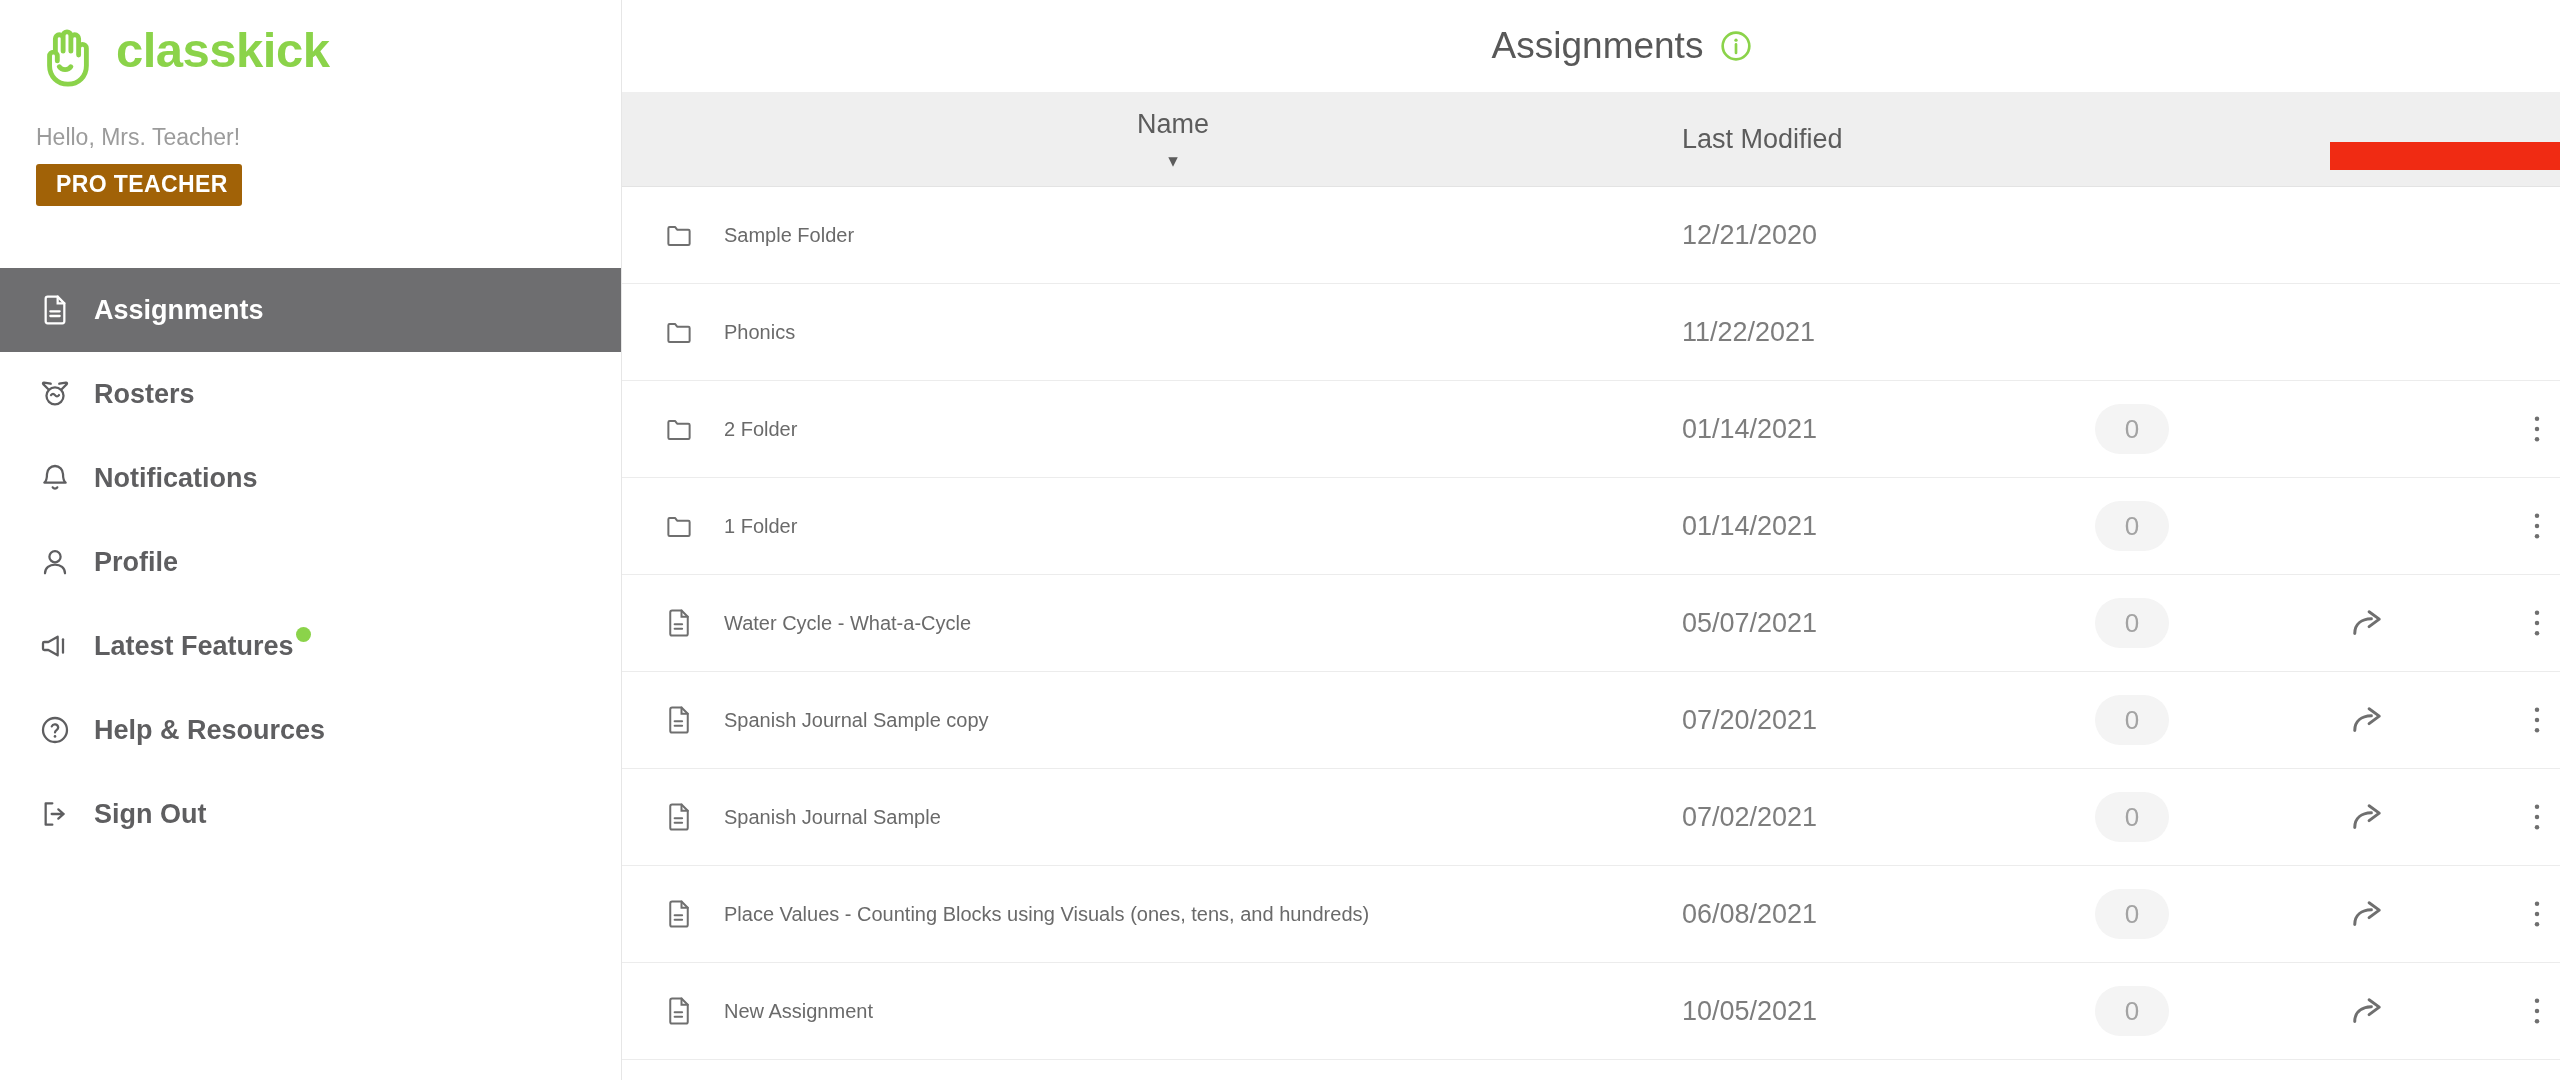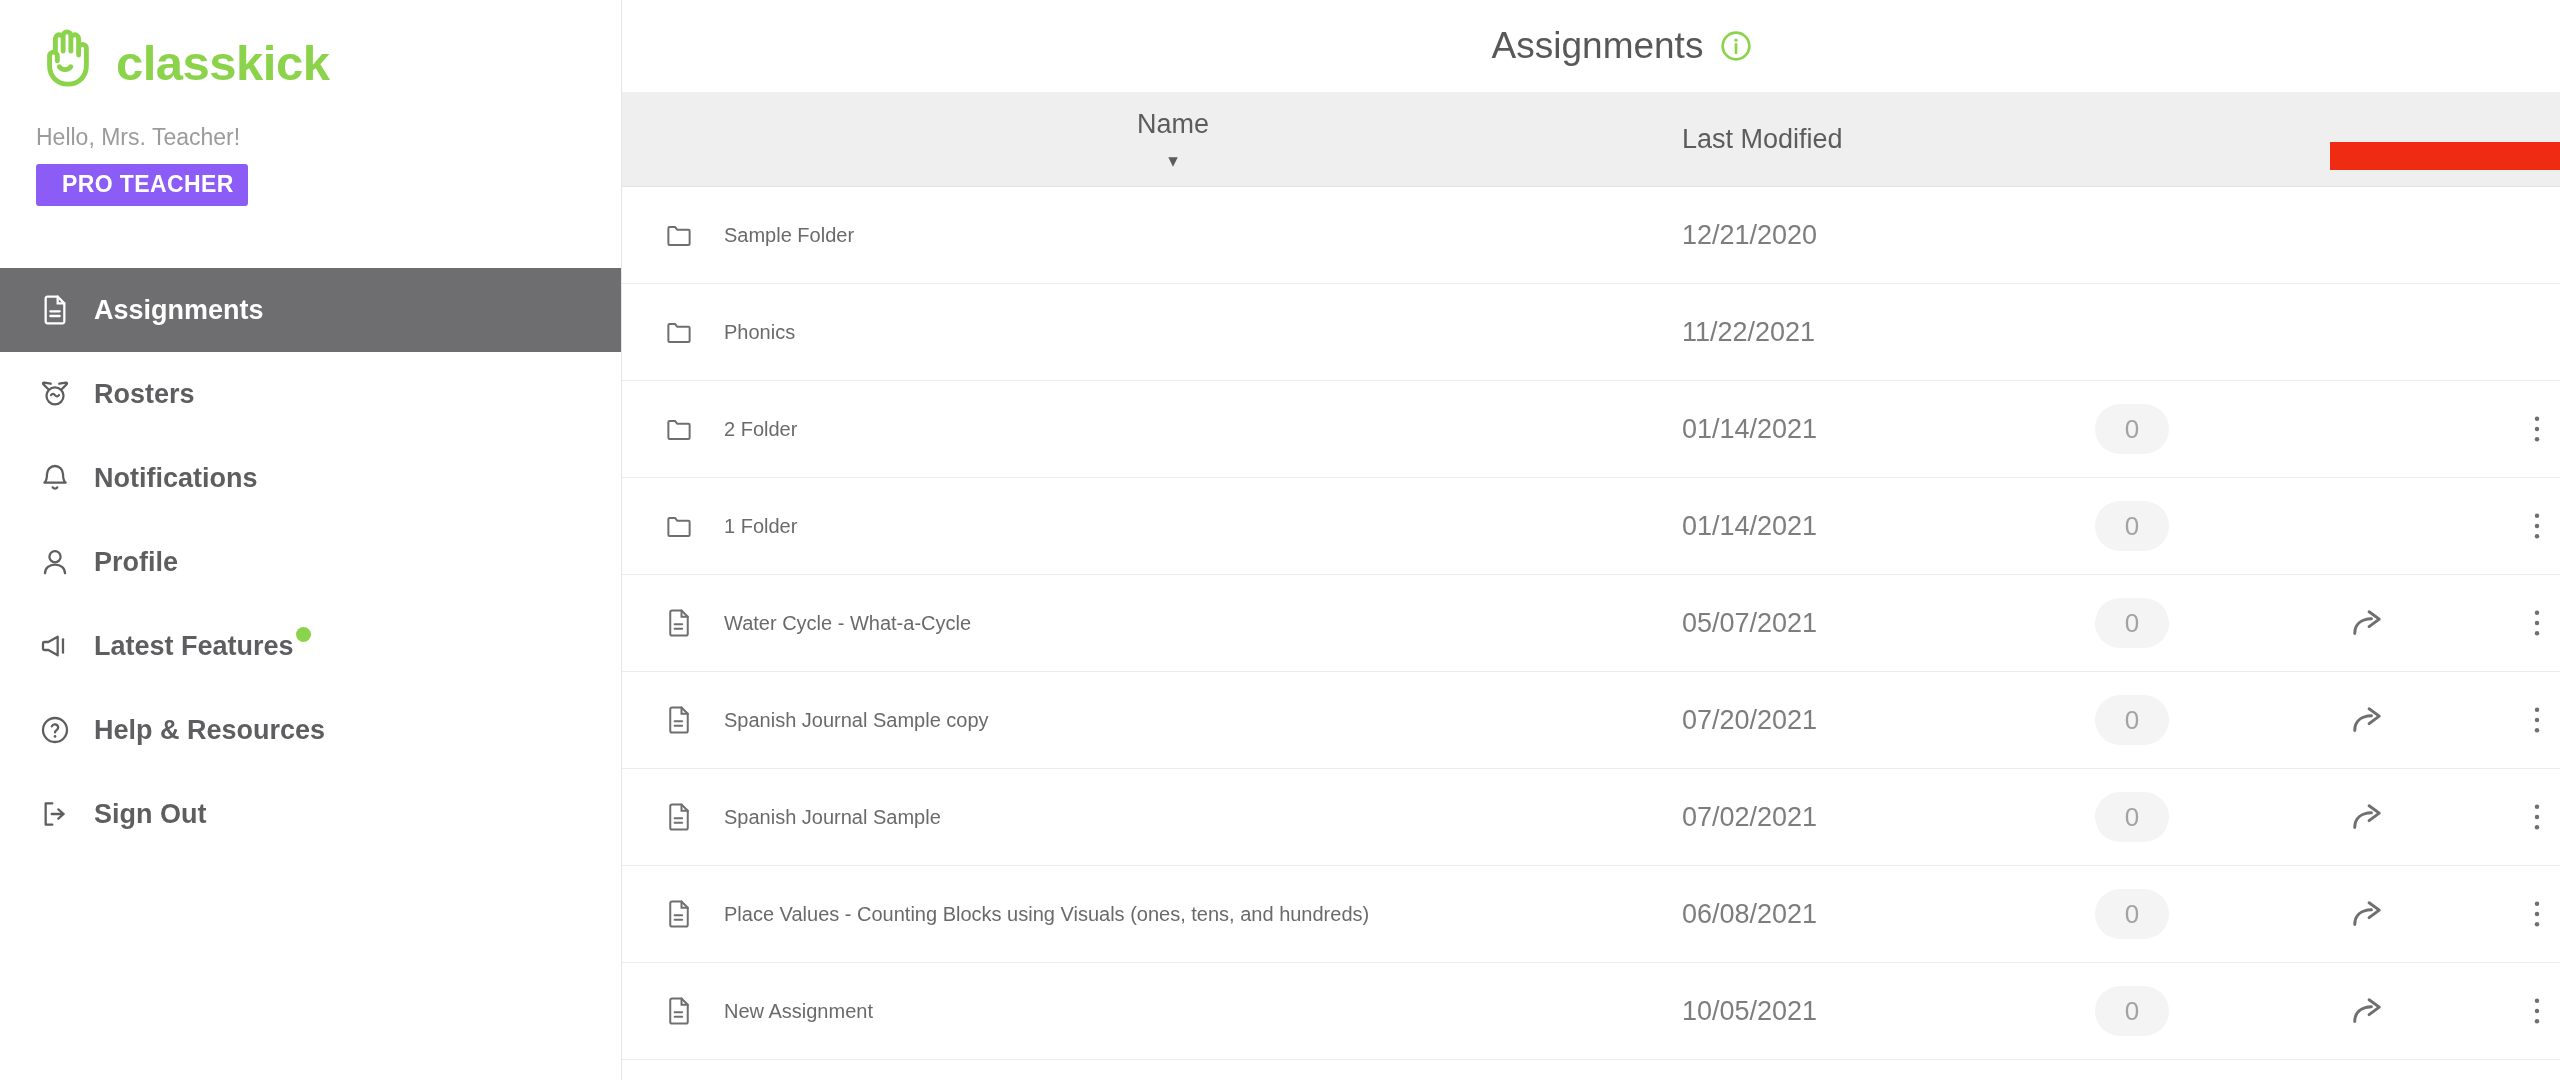--- a/index.html
+++ b/index.html
@@ -12,35 +12,35 @@
   .app { position: relative; width: 2560px; height: 1080px; display: flex; }
 
   
   .sidebar {
     width: 622px; height: 1080px;
     background: #ffffff;
     border-right: 1px solid #e6e6e6;
     flex: 0 0 622px;
     position: relative;
   }
-  .brand { display: flex; align-items: flex-end; gap: 18px; padding: 26px 0 0 36px; }
+  .brand { display: flex; align-items: flex-start; gap: 18px; padding: 26px 0 0 36px; }
   .brand-logo { width: 62px; height: 62px; flex: 0 0 62px; }
   .brand-name {
     font-size: 49px; font-weight: 700; color: #8BD34A;
     letter-spacing: -0.5px; line-height: 1;
   }
   .greeting {
     margin: 36px 0 0 36px;
     font-size: 23px; color: #9b9b9b; font-weight: 400;
   }
   .badge {
     display: inline-block; margin: 13px 0 0 36px;
-    background: #8b5cf6; color: #ffffff;
+    background: #a16207; color: #ffffff;
     font-size: 23px; font-weight: 700; letter-spacing: 0.4px;
-    padding: 7px 14px 8px 26px; border-radius: 3px;
+    padding: 7px 14px 8px 20px; border-radius: 3px;
   }
   .nav { margin-top: 62px; }
   .nav-item {
     display: flex; align-items: center; gap: 22px;
     height: 84px; padding-left: 38px;
     color: #5e5e60; font-size: 27px; font-weight: 700;
     cursor: pointer; position: relative;
   }
   .nav-item.active { background: #6E6E70; color: #ffffff; }
   .nav-icon { width: 34px; height: 34px; flex: 0 0 34px; display: flex; align-items: center; justify-content: center; }

